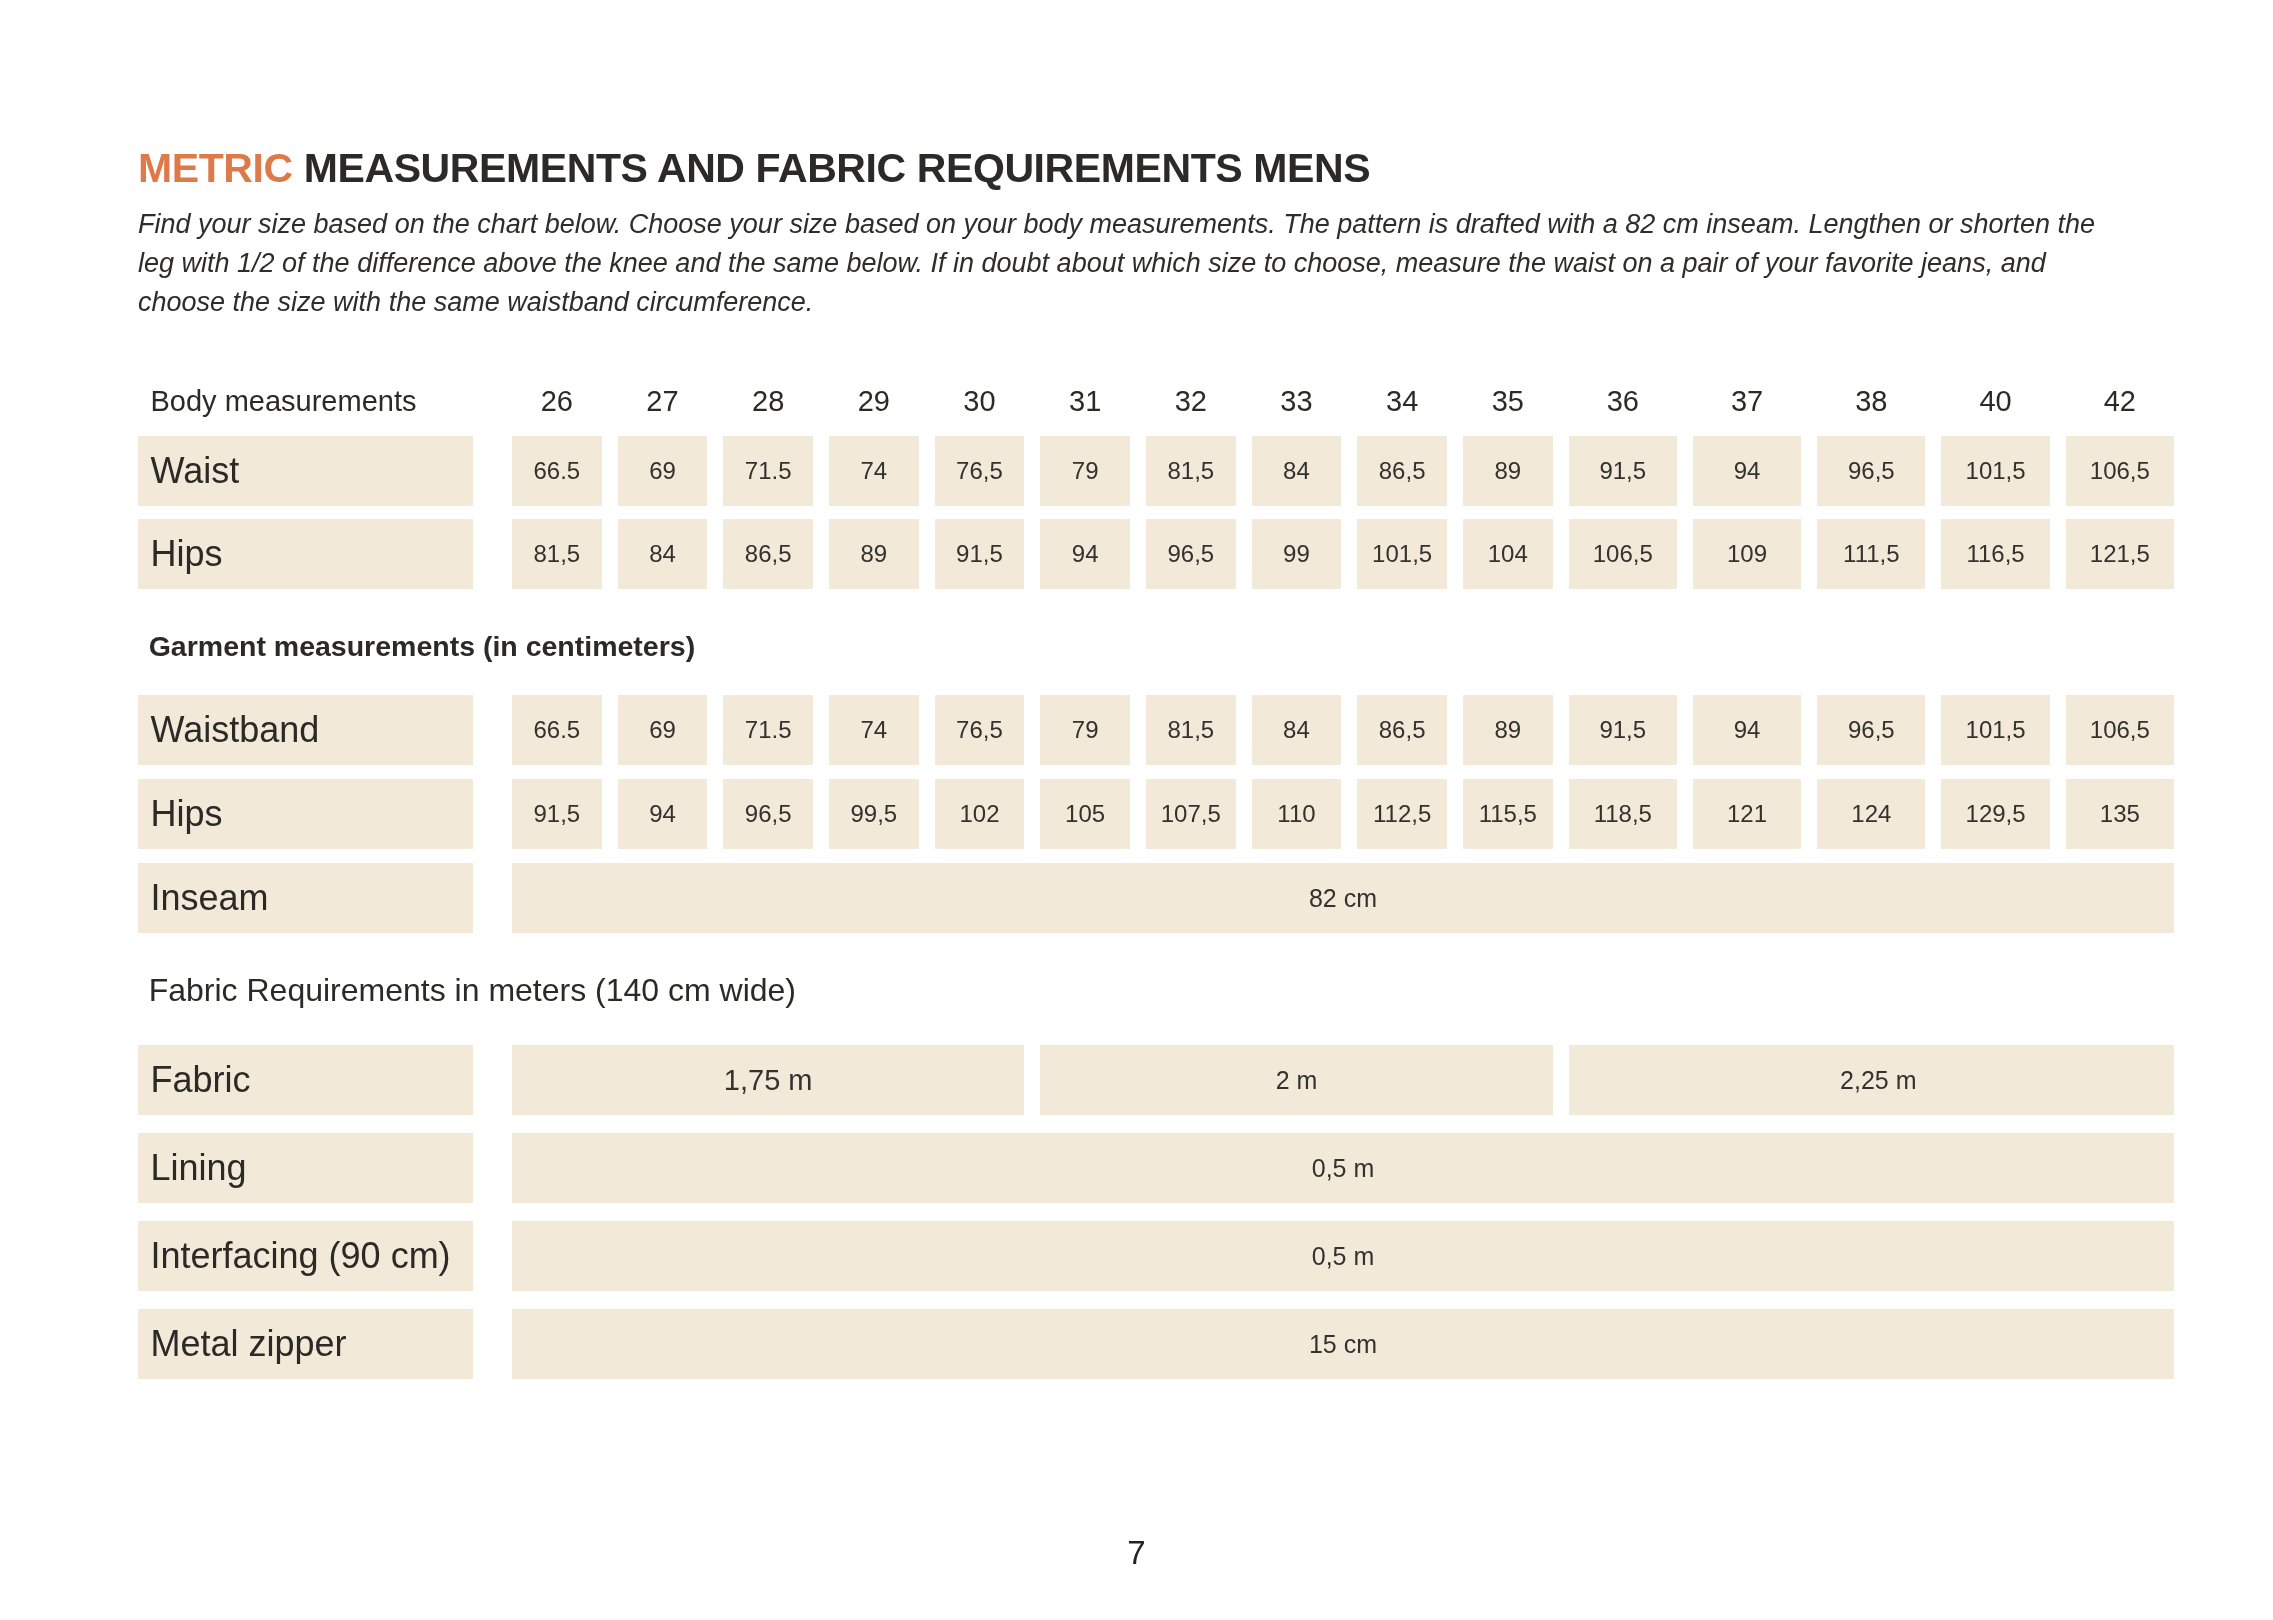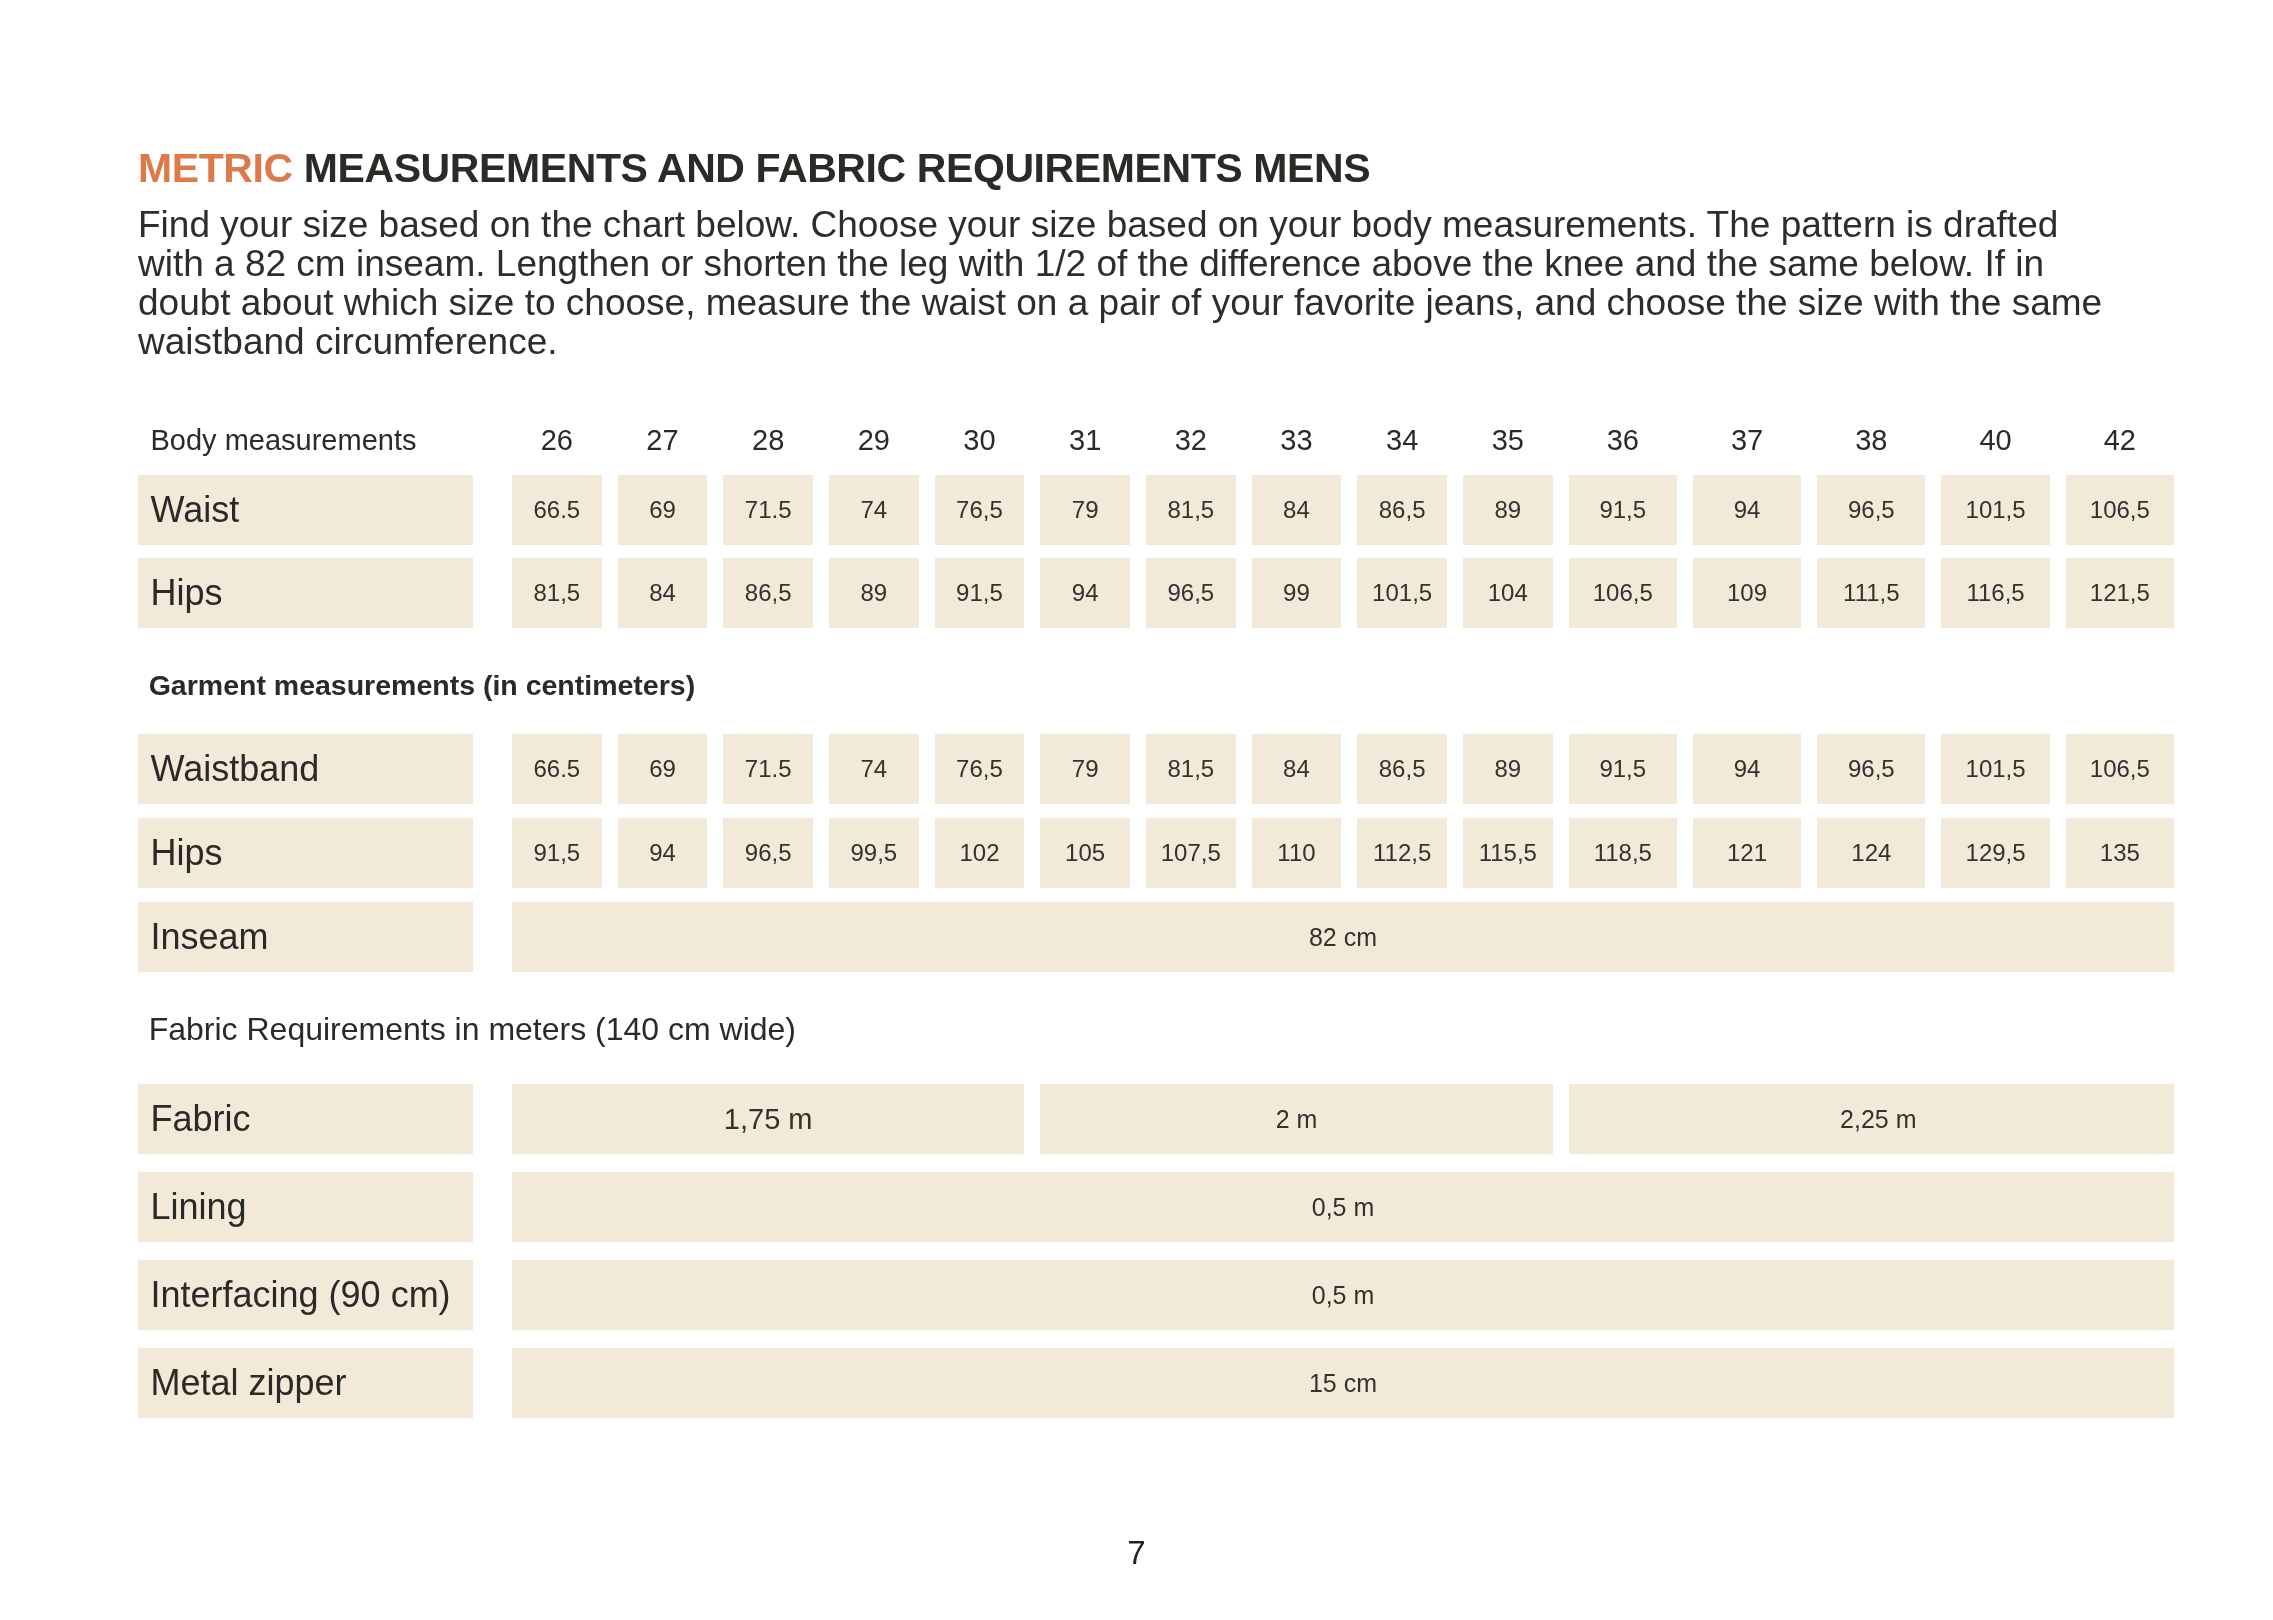--- a/index.html
+++ b/index.html
@@ -23,23 +23,24 @@
     font-size: 41px;
     font-weight: 700;
     letter-spacing: -0.4px;
     color: #2b2a27;
     white-space: nowrap;
   }
   .title .accent { color: #dd7a49; }
   .intro {
     margin: 12.5px 0 0 0;
     width: 1978px;
-    font-size: 37px;
+    font-size: 27px;
     line-height: 39px;
     color: #2e2d2b;
+    font-style: italic;
   }
   .tbl {
     display: grid;
     grid-template-columns: 358px repeat(10, 106fr) repeat(5, 128fr);
     column-gap: 10.7px;
     width: 2036px;
     grid-auto-rows: 70px;
     align-items: stretch;
     gap: 16px;
   }

